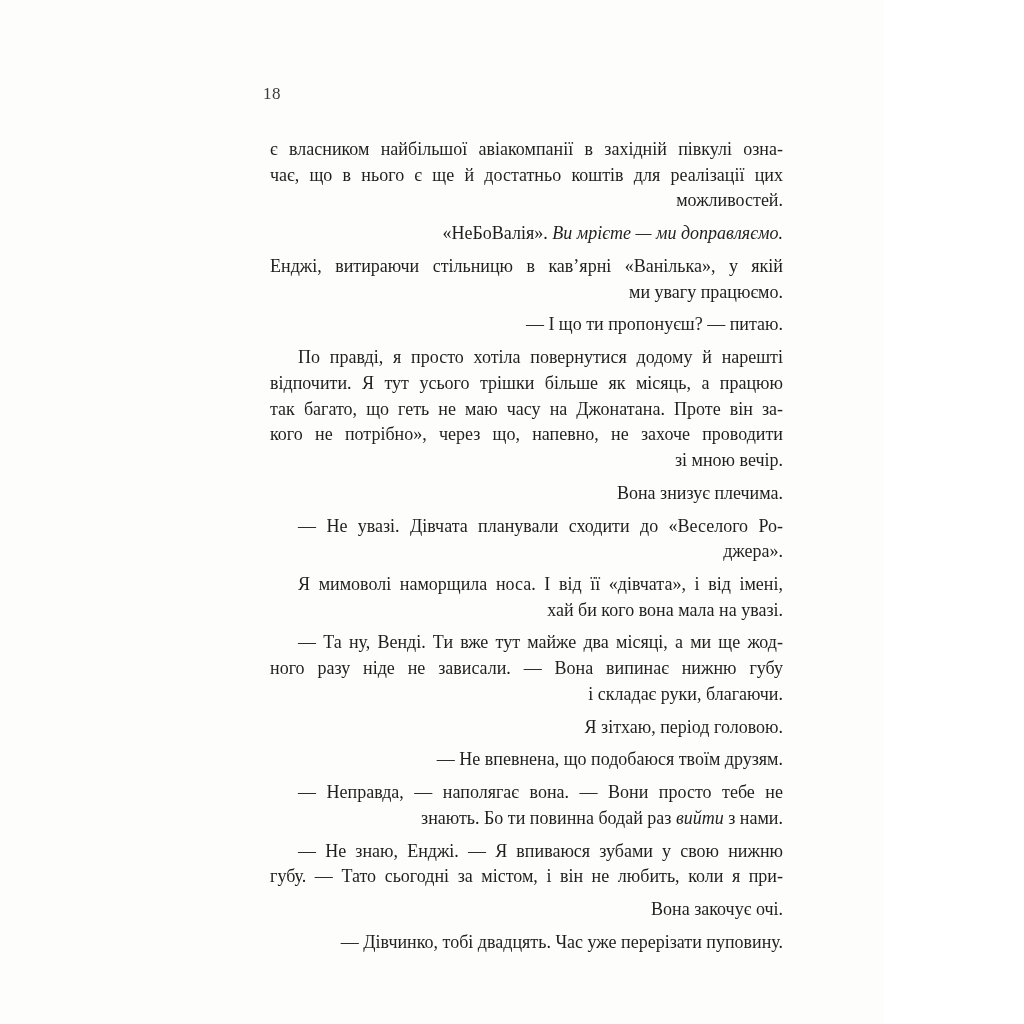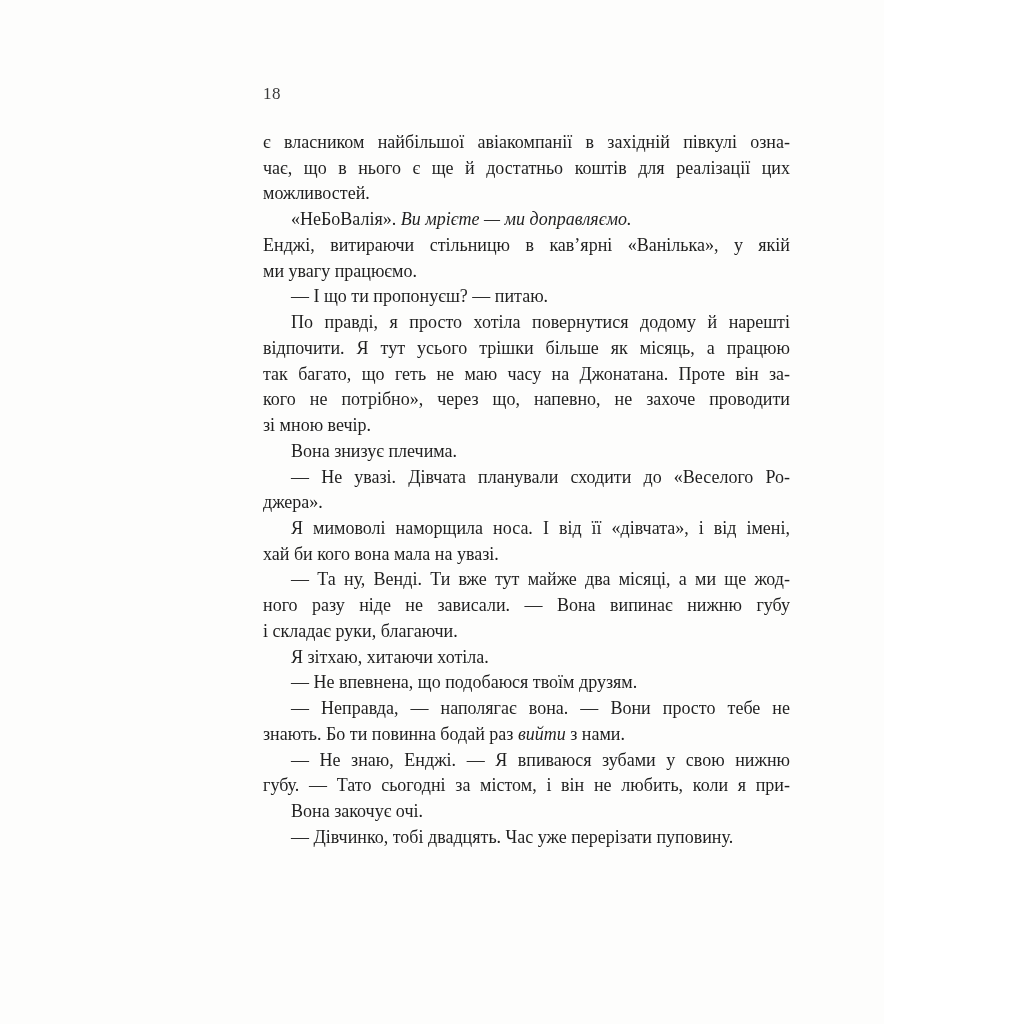--- a/index.html
+++ b/index.html
@@ -27,24 +27,24 @@
   }
   .text-block {
     position: absolute;
     left: 263px;
     top: 130px;
     width: 527px;
     font-size: 18px;
     line-height: 25.73px;
   }
   .para {
-    margin: 0;
+    margin: 7px;
   }
   .line {
-    text-align: left;
+    text-align: right;
     white-space: normal;
   }
   .line.just {
     text-align: justify;
     text-align-last: justify;
   }
   .line.indent {
     padding-left: 28px;
   }
   .em {
@@ -89,21 +89,21 @@
       <div class="para">
         <div class="line just indent"><span>Я мимоволі наморщила носа. І від її «дівчата», і від імені,</span></div>
         <div class="line"><span>хай би кого вона мала на увазі.</span></div>
       </div>
       <div class="para">
         <div class="line just indent"><span>— Та ну, Венді. Ти вже тут майже два місяці, а ми ще жод-</span></div>
         <div class="line just"><span>ного разу ніде не зависали. — Вона випинає нижню губу</span></div>
         <div class="line"><span>і складає руки, благаючи.</span></div>
       </div>
       <div class="para">
-        <div class="line indent"><span>Я зітхаю, хитаючи хотіла.</span></div>
+        <div class="line indent"><span>Я зітхаю, період головою.</span></div>
       </div>
       <div class="para">
         <div class="line indent"><span>— Не впевнена, що подобаюся твоїм друзям.</span></div>
       </div>
       <div class="para">
         <div class="line just indent"><span>— Неправда, — наполягає вона. — Вони просто тебе не</span></div>
         <div class="line"><span>знають. Бо ти повинна бодай раз </span><span class="em">вийти</span><span> з нами.</span></div>
       </div>
       <div class="para">
         <div class="line just indent"><span>— Не знаю, Енджі. — Я впиваюся зубами у свою нижню</span></div>

